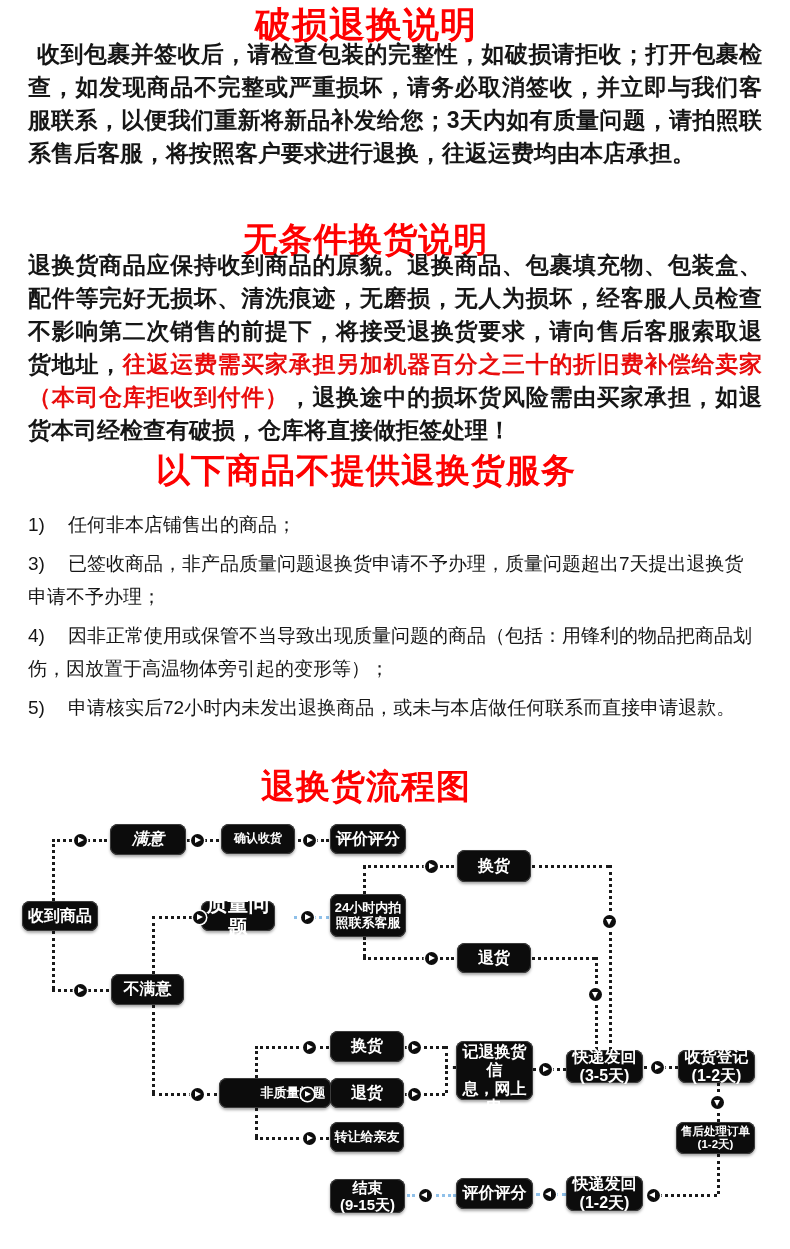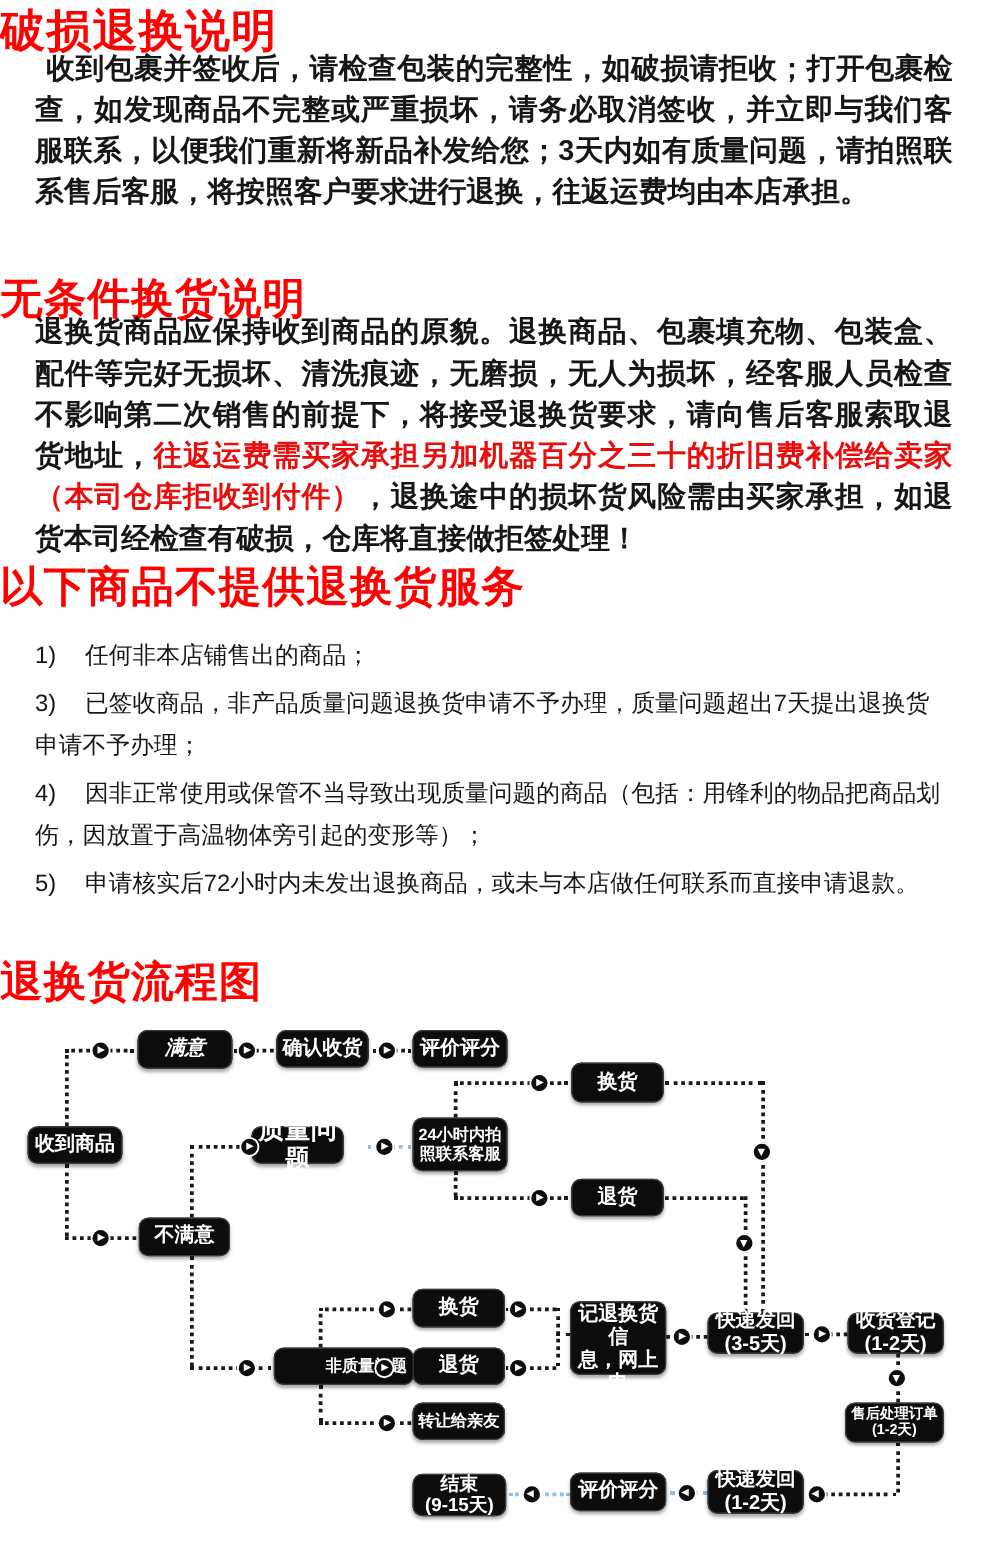--- a/index.html
+++ b/index.html
@@ -1,18 +1,18 @@
 <!DOCTYPE html>
 <html><head>
 <meta charset="utf-8">
 <style>
   html,body{margin:0;padding:0;background:#fff;}
   #page{position:relative;width:790px;height:1249px;background:#ffffff;overflow:hidden;
         font-family:"Liberation Sans","DejaVu Sans",sans-serif;}
-  .sec-title{position:absolute;left:0;width:732px;
+  .sec-title{position:absolute;left:0;width:732px;text-align:center;
              font-weight:700;color:#fe0101;letter-spacing:1px;}
   .t36{font-size:36px;line-height:38px;}
   .t34{font-size:34px;line-height:36px;}
   .body-text{position:absolute;left:28px;width:734px;font-size:23px;line-height:33px;
              font-weight:700;color:#161616;text-align:justify;}
   .indent{text-indent:9px;}
   .hl-red{color:#e90d0d;}
   .rule-list{position:absolute;left:28px;width:734px;font-size:19px;line-height:33px;
              font-weight:400;color:#161616;}
   .rule-item{margin-bottom:6px;}
@@ -90,21 +90,21 @@
       <div class="conn h" style="left: 445px; top: 1066px; width: 11px;"></div>
       <div class="conn h" style="left: 533px; top: 1068px; width: 33px;"></div>
       <div class="conn h" style="left: 644px; top: 1066px; width: 34px;"></div>
       <div class="conn v" style="left: 717px; top: 1083px; height: 39px;"></div>
       <div class="conn v" style="left: 717px; top: 1154px; height: 40px;"></div>
       <div class="conn h" style="left: 646px; top: 1194px; width: 71px;"></div>
       <div class="conn h blue" style="left: 536px; top: 1193px; width: 30px;"></div>
       <div class="conn h blue" style="left: 407px; top: 1194px; width: 49px;"></div>
       <div class="fnode" style="left: 22px; top: 901px; width: 76px; height: 30px; font-size: 16px;">收到商品</div>
       <div class="fnode" style="left: 110px; top: 824px; width: 76px; height: 31px; font-size: 16px; font-style: italic;">满意</div>
-      <div class="fnode" style="left: 221px; top: 824px; width: 74px; height: 30px; font-size: 16px;">确认收货</div>
+      <div class="fnode" style="left: 221px; top: 824px; width: 74px; height: 30px; font-size: 12px;">确认收货</div>
       <div class="fnode" style="left: 330px; top: 824px; width: 76px; height: 30px; font-size: 16px;">评价评分</div>
       <div class="fnode" style="left: 457px; top: 850px; width: 74px; height: 32px; font-size: 16px;">换货</div>
       <div class="fnode" style="left: 201px; top: 901px; width: 74px; height: 30px; font-size: 21px;">质量问题</div>
       <div class="fnode" style="left: 330px; top: 894px; width: 76px; height: 43px; font-size: 13px;">24小时内拍
 照联系客服</div>
       <div class="fnode" style="left: 457px; top: 943px; width: 74px; height: 30px; font-size: 16px;">退货</div>
       <div class="fnode" style="left: 111px; top: 974px; width: 73px; height: 31px; font-size: 16px;">不满意</div>
       <div class="fnode" style="left: 219px; top: 1078px; width: 76px; height: 30px; font-size: 13px; padding-left: 36px;">非质量问题</div>
       <div class="fnode" style="left: 330px; top: 1031px; width: 74px; height: 31px; font-size: 16px;">换货</div>
       <div class="fnode" style="left: 330px; top: 1078px; width: 74px; height: 30px; font-size: 16px;">退货</div>

